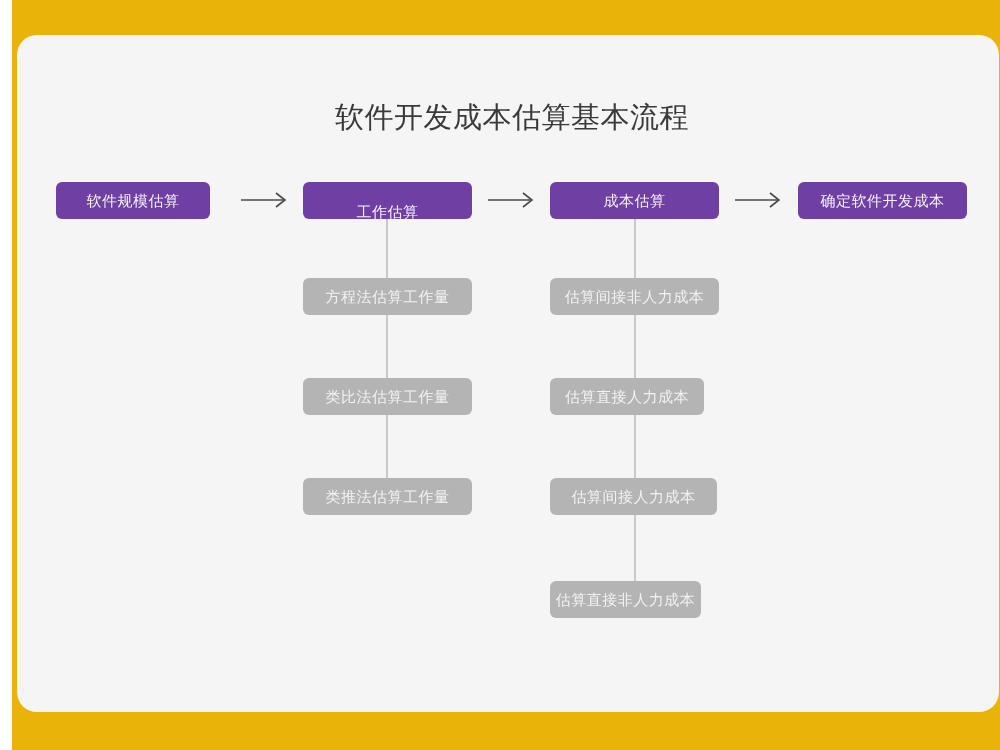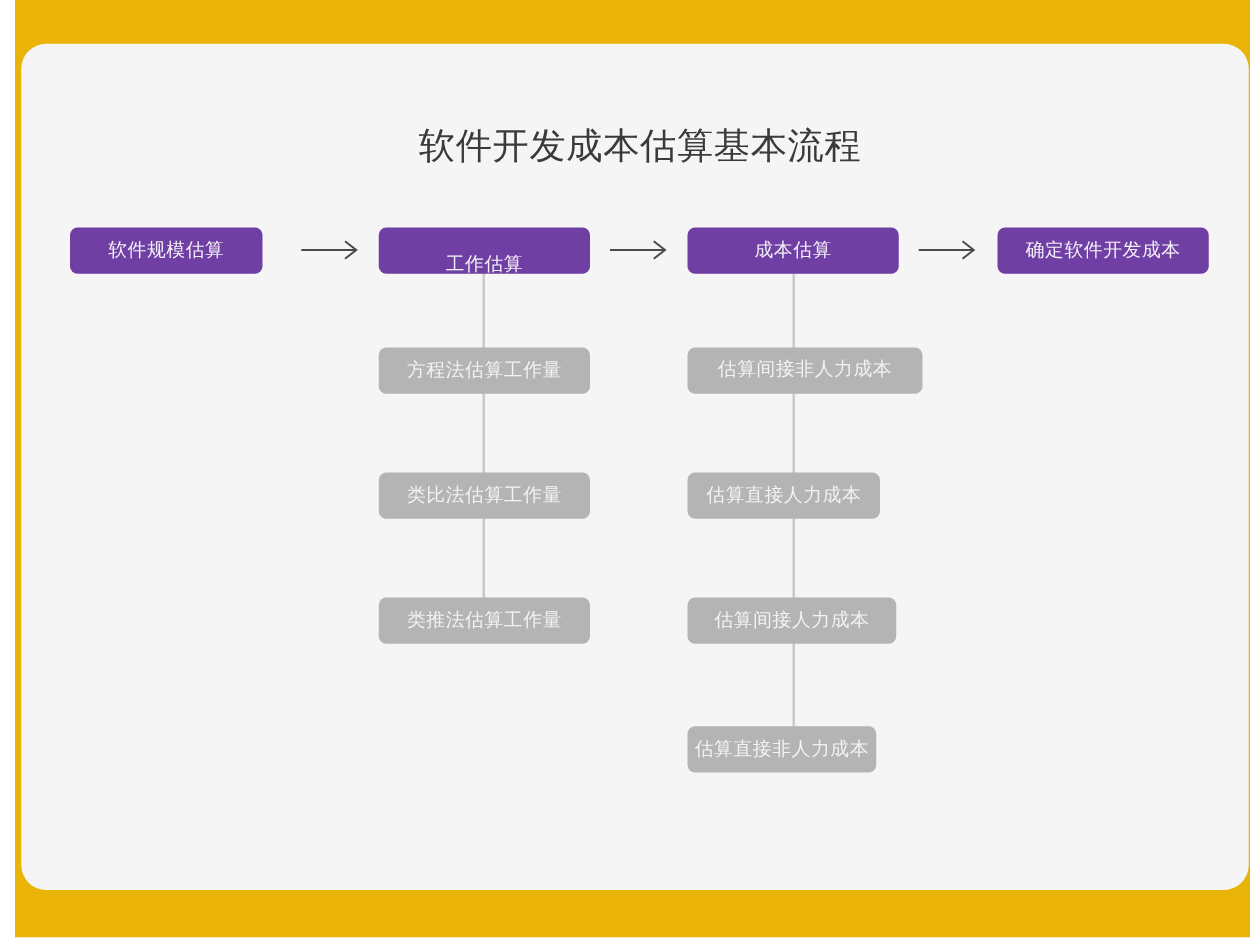--- a/index.html
+++ b/index.html
@@ -143,21 +143,21 @@
   </div>
 
   <div class="node secondary" style="left:291px; top:478px; width:169px;">
     <span>类推法估算工作量</span>
   </div>
 
   <div class="node secondary" style="left:291px; top:378px; width:169px;">
     <span>类比法估算工作量</span>
   </div>
 
-  <div class="node secondary" style="left:538px; top:278px; width:188px;font-family:Liberation Mono, monospace;">
+  <div class="node secondary" style="left:538px; top:278px; width:169px;">
     <span>估算间接非人力成本</span>
   </div>
 
   <div class="node secondary" style="left:538px; top:378px; width:154px;">
     <span>估算直接人力成本</span>
   </div>
 
   <div class="node secondary" style="left:538px; top:478px; width:167px;">
     <span>估算间接人力成本</span>
   </div>

